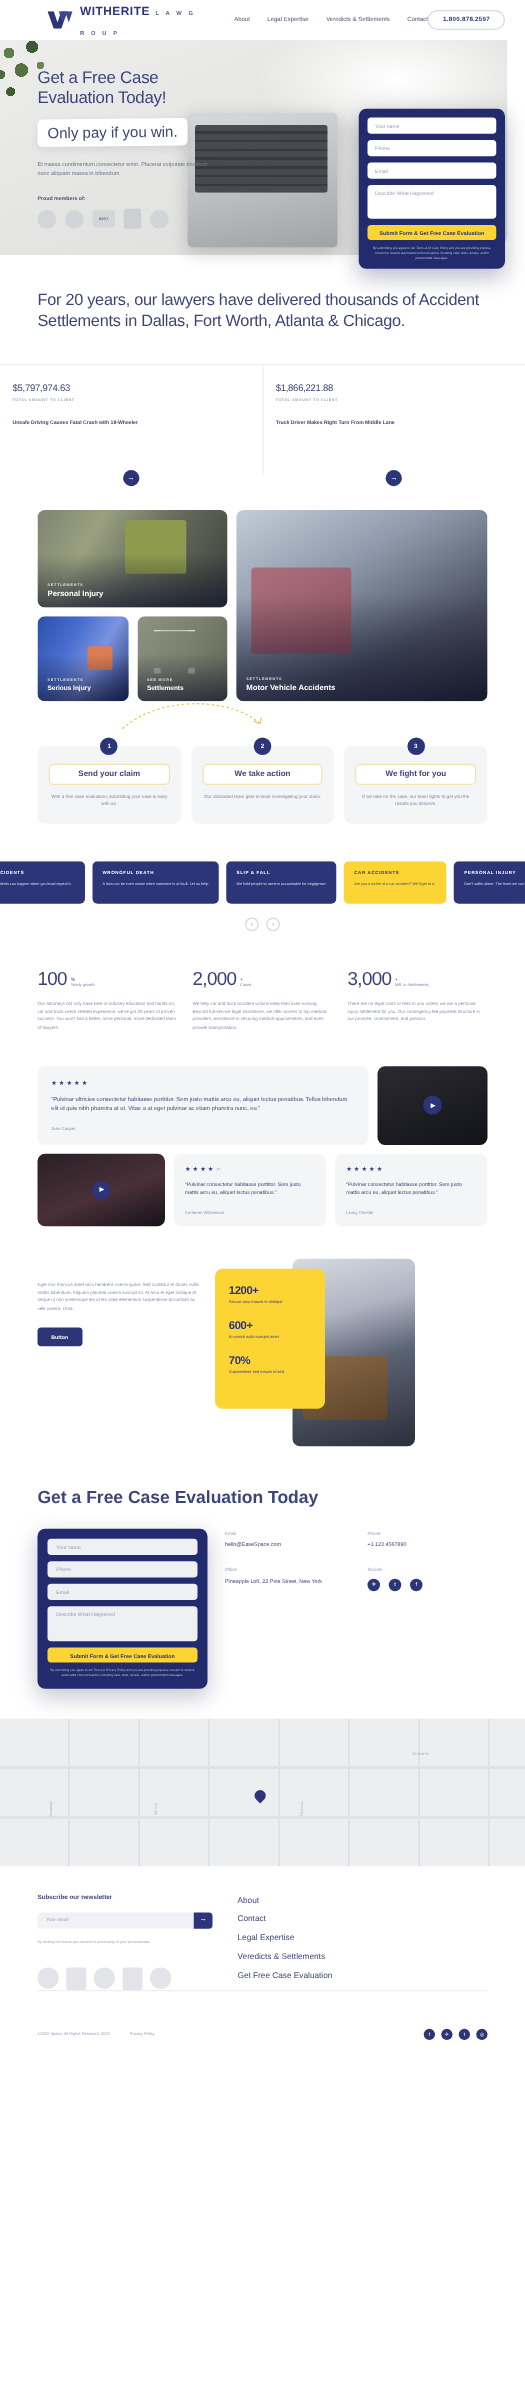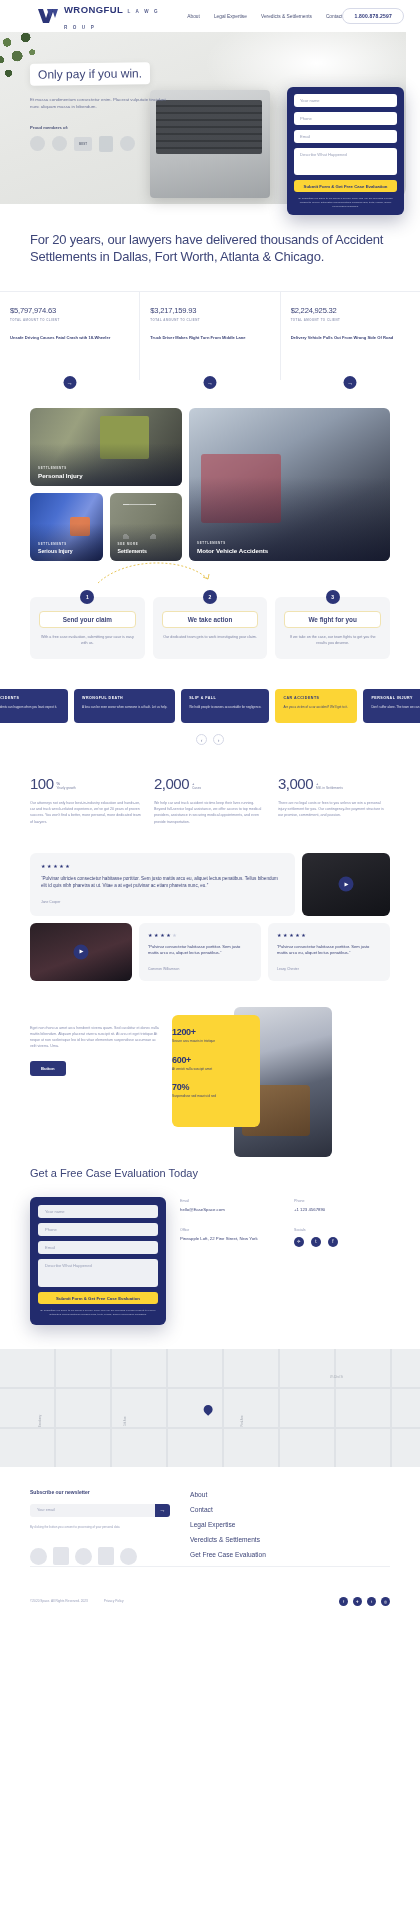--- a/index.html
+++ b/index.html
@@ -201,38 +201,38 @@
   .tst-row2{ display:flex; gap:7px; margin-top:7px; }
   .tst-small{ flex:1; background:var(--grey-bg); border-radius:6px; padding:9px 9px;}
 
   
   .about{ display:flex; gap:10px; padding:34px 30px 0; }
   .about-left{ width:132px; }
   .about-left h3{ font-size:10.5px; line-height:1.26; font-weight:400; color:#3d4578;}
   .about-left p{ font-size:3.6px; line-height:1.72; color:#868db0; margin-top:10px;}
   .about-btn{ display:inline-block; margin-top:12px; background:var(--navy); color:#fff; border-radius:3px; padding:5px 11px; font-size:4.2px; font-weight:700;}
   .about-right{ flex:1; position:relative; }
-  .yellow-card{ background:var(--yellow); border-radius:6px; padding:12px 0; width:88px; position:relative; z-index:3;}
+  .yellow-card{ background:var(--yellow); border-radius:6px; padding:12px 11px; width:88px; position:relative; z-index:3;}
   .yc-item{ margin-bottom:11px; }
   .yc-item:last-child{ margin-bottom:16px; }
   .yc-num{ font-size:9px; font-weight:700; color:#2c3578; letter-spacing:-.3px;}
   .yc-txt{ font-size:3.2px; line-height:1.5; color:#3c4272; margin-top:2px;}
   .about-photo{
     position:absolute; left:62px; top:-8px; width:98px; height:150px; border-radius:6px;
     background:linear-gradient(165deg,#d7dae0 0%, #aeb4c2 30%, #5b6272 55%, #2b2f3c 100%);
     z-index:1; overflow:hidden;
   }
   .about-photo::after{
     content:""; position:absolute; left:8%; top:52%; width:70%; height:34%;
     background:linear-gradient(160deg,#8a6a46,#5d432a); border-radius:4px;
   }
 
   
   .contact{ padding:40px 30px 0; position:relative; }
-  .contact h3{ font-size:11px; font-weight:400; color:#3d4578;}
+  .contact h3{ font-size:14px; font-weight:700; color:#3d4578;margin-top:22px;}
   .contact-row{ display:flex; gap:14px; margin-top:18px; }
   .cform{ width:136px; background:var(--navy-dark); border-radius:6px; padding:8px; box-shadow:0 6px 18px rgba(20,26,70,.25);}
   .cf-input{ background:#eef0f4; border-radius:3px; height:13px; display:flex; align-items:center; padding:0 7px; font-size:4.1px; color:#9aa0b8; margin-bottom:5px;}
   .cf-area{ height:28px; align-items:flex-start; padding-top:4px;}
   .cf-submit{ background:var(--yellow); border-radius:3px; height:12px; display:flex; align-items:center; justify-content:center; font-size:4.3px; font-weight:700; color:#2c3578;}
   .cf-legal{ font-size:2.5px; line-height:1.5; color:#b9bed6; margin-top:5px; text-align:center;}
   .cinfo{ flex:1; padding-top:2px;}
   .ci-row{ display:flex; gap:18px; margin-bottom:14px;}
   .ci-b{ flex:1; }
   .ci-lbl{ font-size:3.6px; color:#9097b5;}
@@ -279,39 +279,40 @@
 
   <div class="header">
     <div class="logo">
       <span class="logo-mark">
         <svg width="22" height="14" viewBox="0 0 22 14">
             <path d="M0 0h5l3 9 3-9h5l-5 14H5z" fill="#2c3578"></path>
             <path d="M11 0h5l3 9 3-9h-5l-3 9z" fill="#3d4890" transform="translate(-2 0)"></path>
           </svg>
       </span>
       <span class="logo-text">
-        <span class="logo-title">WRONGFUL</span>
+        <span class="logo-title">WITHERITE</span>
         <span class="logo-sub">L A W   G R O U P</span>
       </span>
     </div>
     <div class="nav">
       <a href="#">About</a>
       <a href="#">Legal Expertise</a>
       <a href="#">Veredicts &amp; Settlements</a>
       <a href="#">Contact</a>
     </div>
     <div class="phone-btn">1.800.878.2597</div>
   </div>
 
   <div class="hero">
     <div class="hero-bg"></div>
     <div class="hero-plant"></div>
     <div class="hero-laptop"></div>
 
     <div class="hero-copy">
+      <div class="hero-title">Get a Free Case Evaluation Today!</div>
       <div class="hero-tag">Only pay if you win.</div>
       <div class="hero-desc">Et massa condimentum consectetur enim. Placerat vulputate tincidunt nunc aliquam massa in bibendum.</div>
       <div class="hero-proud">Proud members of:</div>
       <div class="hero-badges">
         <span class="badge"></span>
         <span class="badge"></span>
         <span class="badge best"></span>
         <span class="badge sq"></span>
         <span class="badge"></span>
       </div>
@@ -332,29 +333,23 @@
   </div>
 
   <div class="settle-row">
     <div class="settle-col">
       <div class="settle-amt">$5,797,974.63</div>
       <div class="settle-lbl">TOTAL AMOUNT TO CLIENT</div>
       <div class="settle-desc">Unsafe Driving Causes Fatal Crash with 18-Wheeler</div>
       <div class="settle-arrow">→</div>
     </div>
     <div class="settle-col">
-      <div class="settle-amt">$3,217,159.93</div>
+      <div class="settle-amt">$1,866,221.88</div>
       <div class="settle-lbl">TOTAL AMOUNT TO CLIENT</div>
       <div class="settle-desc">Truck Driver Makes Right Turn From Middle Lane</div>
-      <div class="settle-arrow">→</div>
-    </div>
-    <div class="settle-col">
-      <div class="settle-amt">$2,224,925.32</div>
-      <div class="settle-lbl">TOTAL AMOUNT TO CLIENT</div>
-      <div class="settle-desc">Delivery Vehicle Pulls Out From Wrong Side Of Road</div>
       <div class="settle-arrow">→</div>
     </div>
   </div>
 
   <div class="cards">
     <div class="cards-left">
       <div class="card card-lg">
         <div class="card-img img-crash"></div>
         <div class="card-shade"></div>
         <div class="card-cap">

